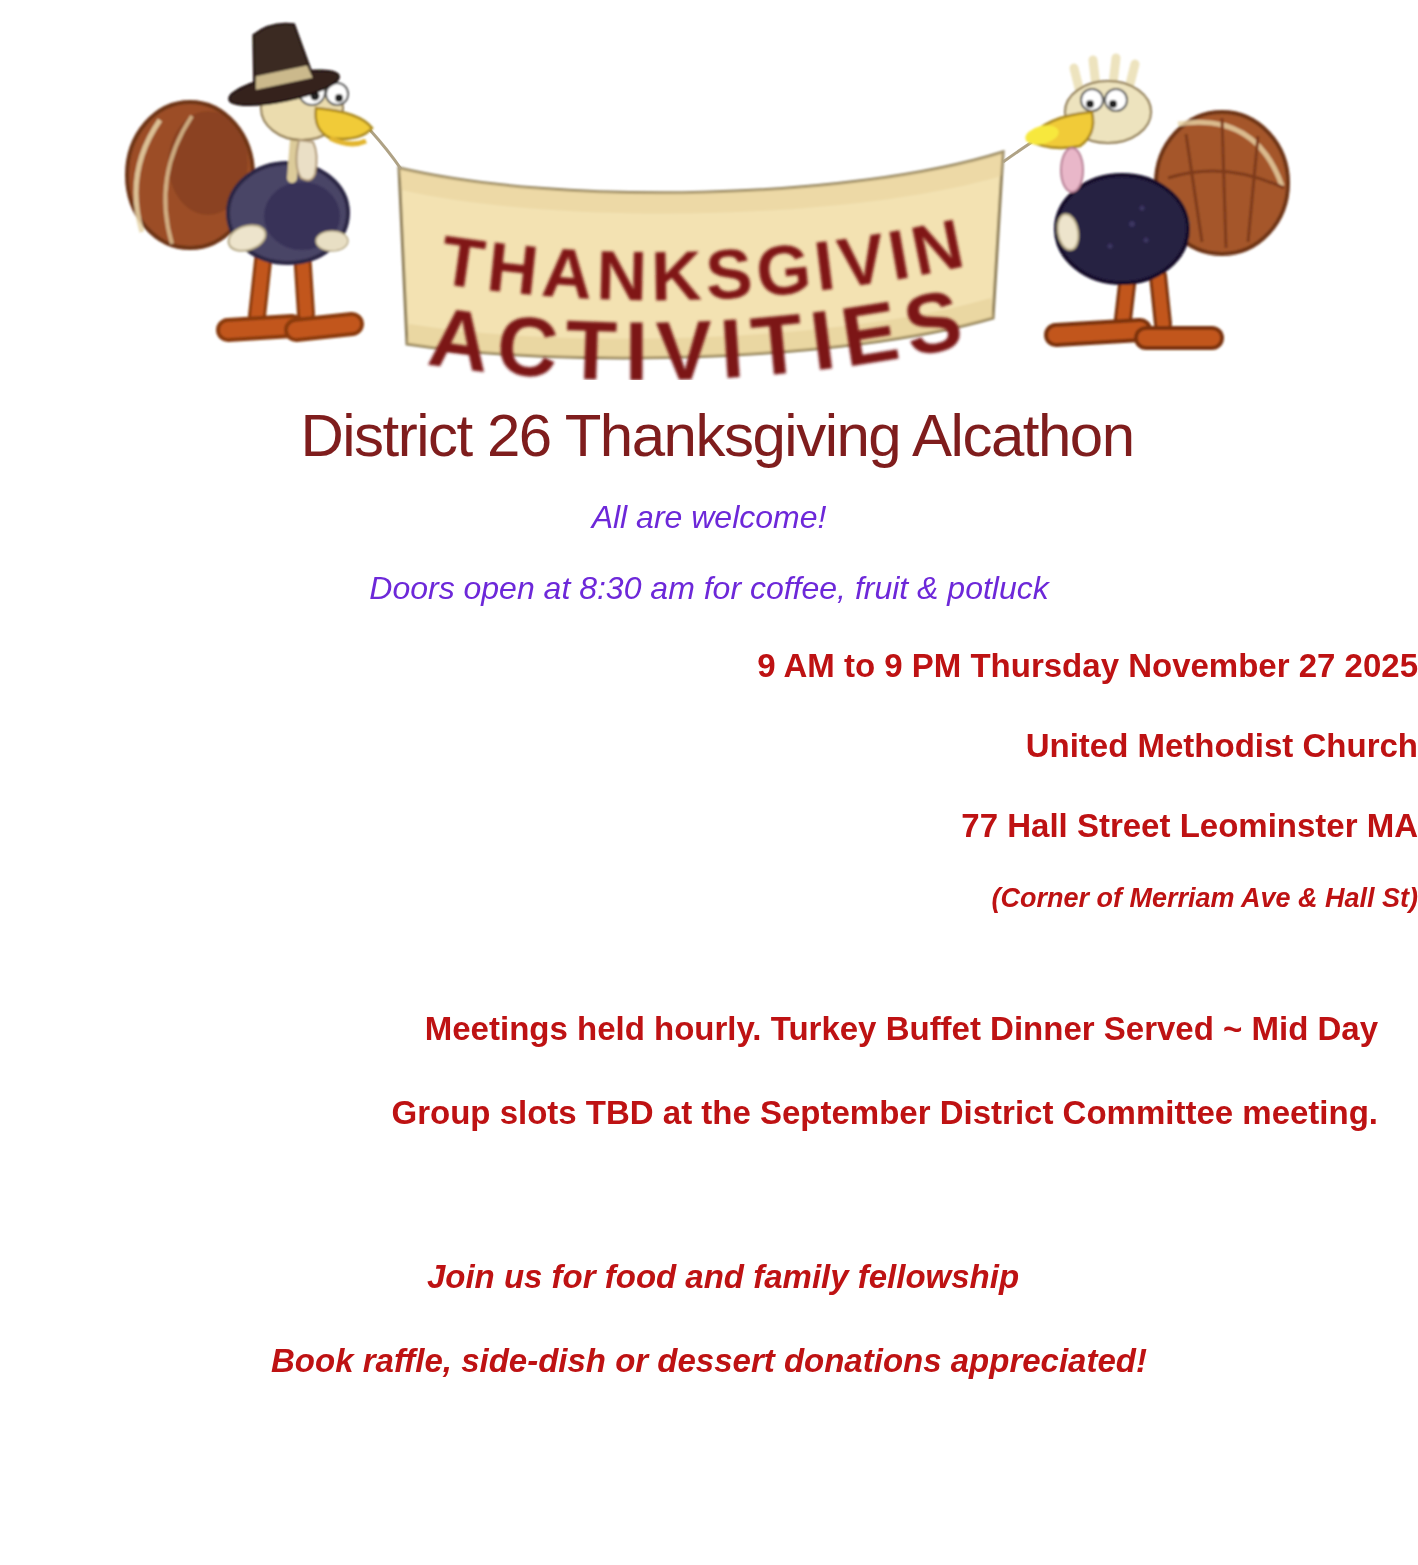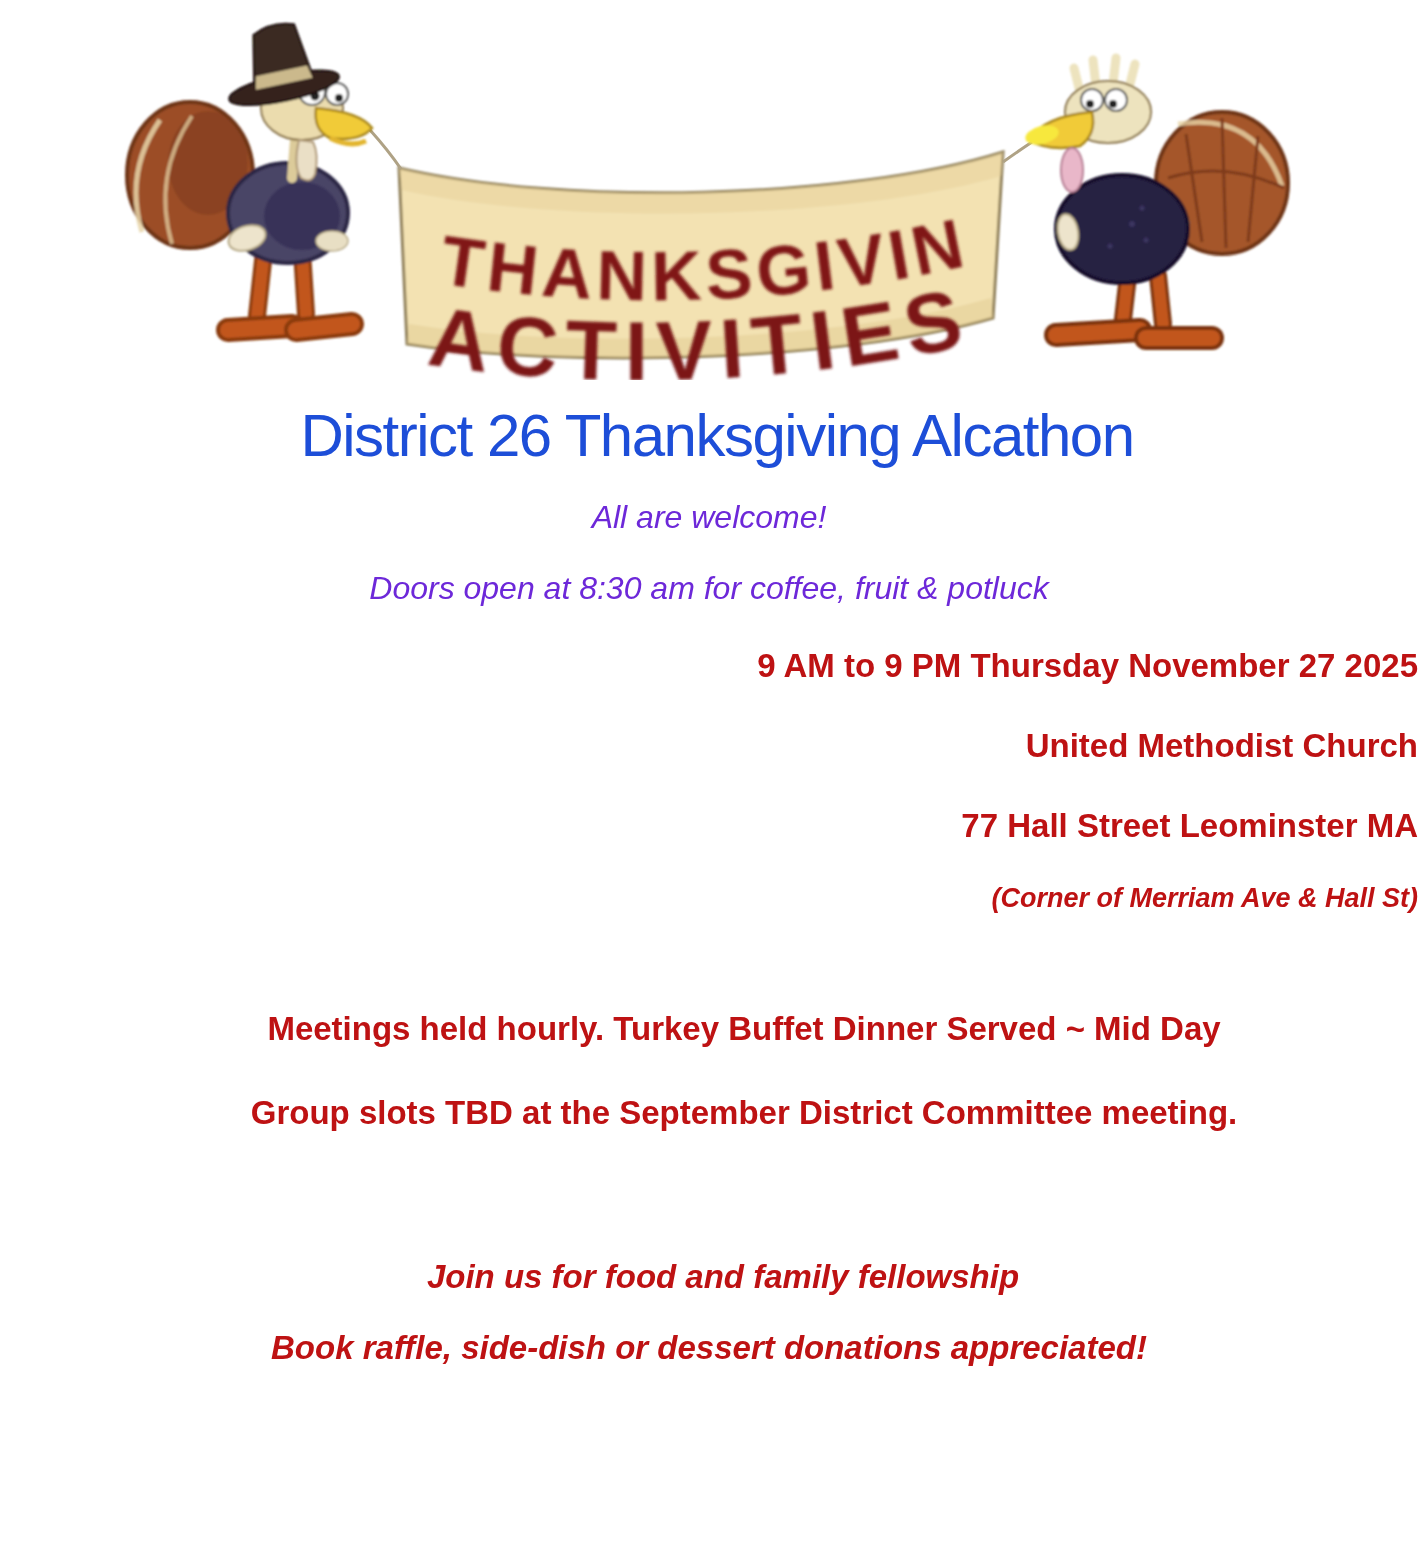--- a/index.html
+++ b/index.html
@@ -13,21 +13,21 @@
     overflow: hidden;
   }
   .header-art {
     display: block;
     width: 1418px;
     height: 380px;
   }
   .title {
     margin: 22px 10px 0 0;
     text-align: center;
-    color: #1d4ed8;
+    color: #7f1d1d;
     font-size: 60px;
     font-weight: 500;
     letter-spacing: -1.5px;
     line-height: 1.12;
     padding-left: 26px;
   }
   .note {
     text-align: center;
     color: #6d28d9;
     font-style: italic;
@@ -43,38 +43,38 @@
     font-size: 33px;
     margin: 40px 0 0 0;
   }
   .red-center.mt42 { margin-top: 42px; }
   .red-center.corner {
     font-size: 27px;
     margin-top: 38px;
     font-style: italic;
   }
   .info-line {
-    text-align: center;
+    text-align: right;
     margin: 0 40px 0 110px;
     color: #BE1213;
     font-weight: bold;
     font-size: 33px;
   }
   .info-line.first { margin-top: 96px; }
   .info-line.second { margin-top: 46px; }
   .footer-line {
     text-align: center;
     color: #BE1213;
     font-weight: bold;
     font-style: italic;
     font-size: 33px;
     margin: 0;
   }
   .footer-line.first { margin-top: 126px; padding-left: 28px; }
-  .footer-line.second { margin-top: 33px; }
+  .footer-line.second { margin-top: 46px; }
   .banner-word-1 {
     font-family: "Liberation Sans", sans-serif;
     font-weight: bold;
     font-size: 70px;
     letter-spacing: 5px;
     fill: #801717;
   }
   .banner-word-2 {
     font-family: "Liberation Sans", sans-serif;
     font-weight: bold;

